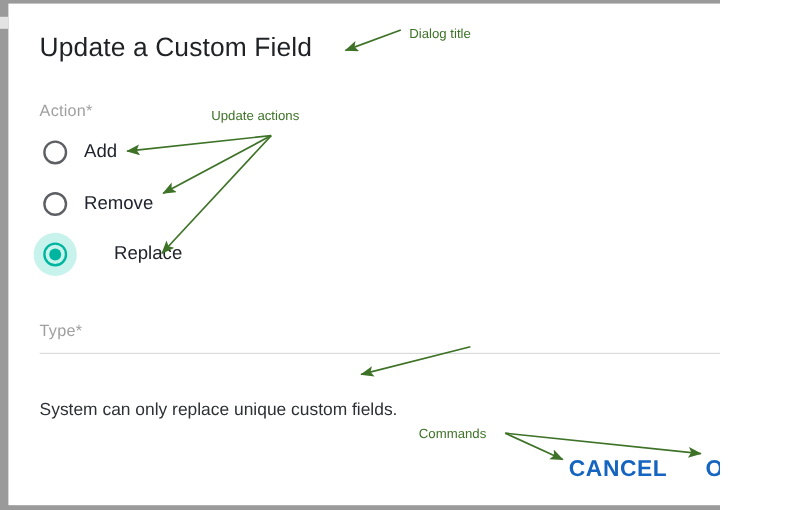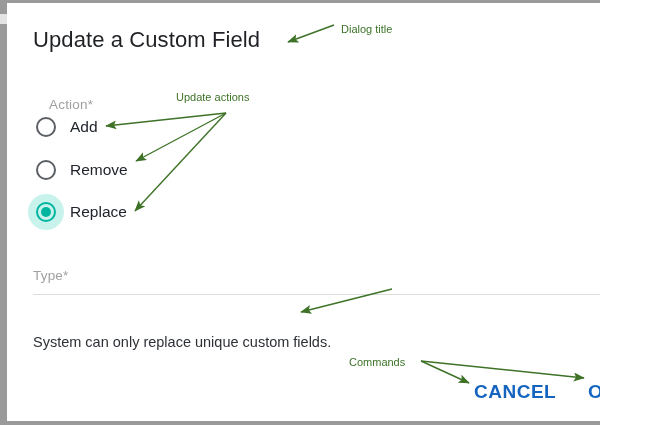--- a/index.html
+++ b/index.html
@@ -57,35 +57,35 @@
     white-space: nowrap;
   }
 
   .field-label {
     position: absolute;
     font-size: 13.5px;
     color: #a0a0a0;
     letter-spacing: 0.2px;
     white-space: nowrap;
   }
-  .label-action { left: 33px; top: 97px; margin-left: 16px; }
+  .label-action { left: 33px; top: 85px; }
   .label-type   { left: 33px; top: 268px; }
 
   
   .radio-row {
     position: absolute;
     left: 28px;
     height: 36px;
     display: flex;
     align-items: center;
     text-align: center;
   }
   .radio-row.r0 { top: 109px; }
   .radio-row.r1 { top: 152px; }
-  .radio-row.r2 { top: 194px; }
+  .radio-row.r2 { top: 194px; gap: 25px; }
 
   .radio-hit {
     position: relative;
     width: 36px;
     height: 36px;
     display: flex;
     align-items: center;
     justify-content: center;
     border-radius: 50%;
     flex: 0 0 auto;

